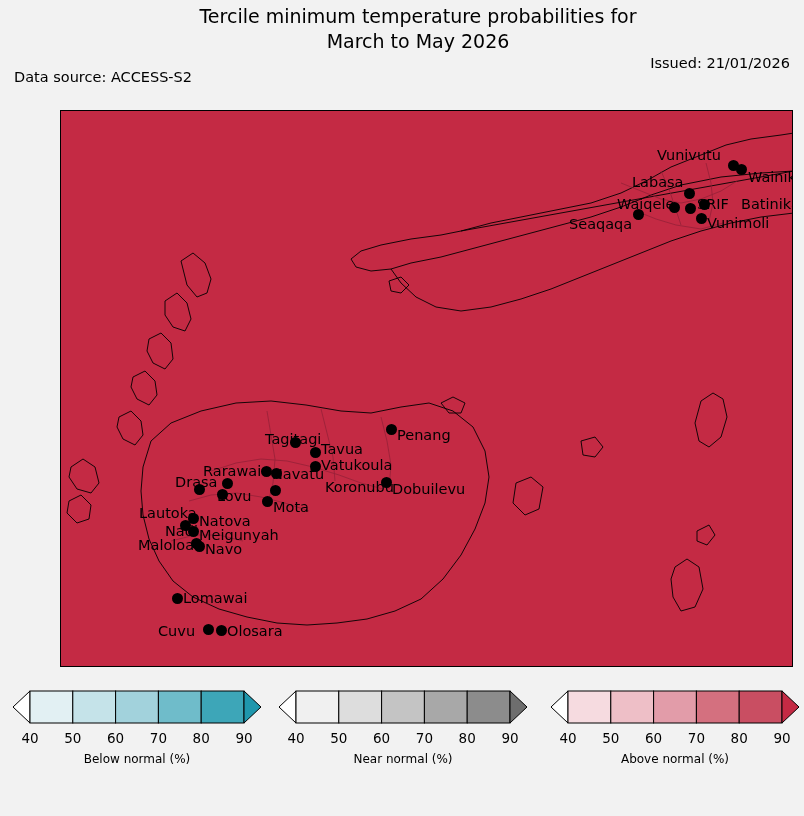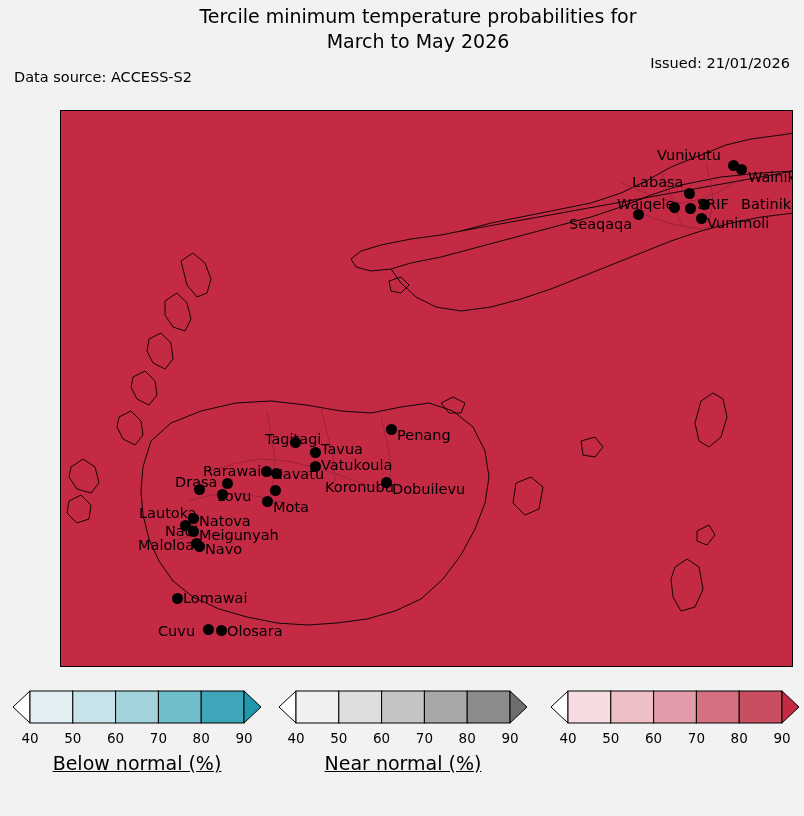--- a/index.html
+++ b/index.html
@@ -113,23 +113,22 @@
     height: 20px;
     font-size: 13.5px;
   }
   .ticks span {
     position: absolute;
     top: 0;
     transform: translateX(-50%);
   }
   .legend-title {
     text-align: center;
-    font-size: 19px;
+    font-size: 12px;
     margin-top: 2px;
-    text-decoration: underline;
   }
 </style>
 </head>
 <body>
 
 <div class="title">
   <div>Tercile minimum temperature probabilities for</div>
   <div>March to May 2026</div>
 </div>
 
@@ -295,14 +294,15 @@
           <path d="M232,1 L232,33 L249,17 Z" fill="#c42a44" stroke="#000" stroke-width="1"></path>
         </svg></div>
     <div class="ticks">
         <span style="left: 18px;">40</span>
         <span style="left: 60.8px;">50</span>
         <span style="left: 103.6px;">60</span>
         <span style="left: 146.4px;">70</span>
         <span style="left: 189.2px;">80</span>
         <span style="left: 232px;">90</span>
       </div>
+    <div class="legend-title">Above normal (%)</div>
   </div>
 </div>
 
 </body></html>

